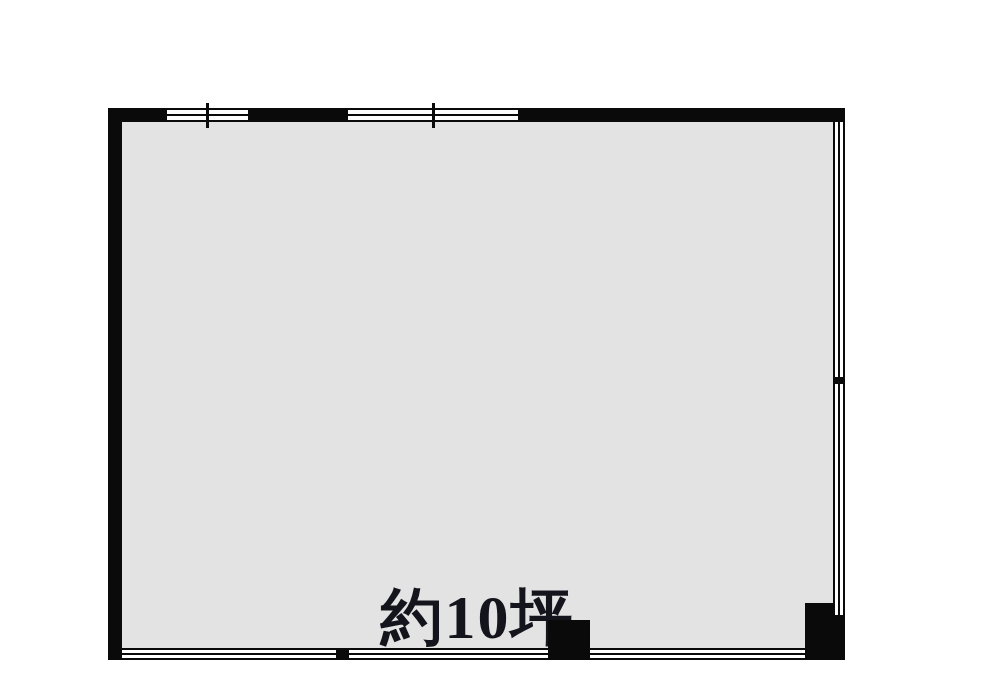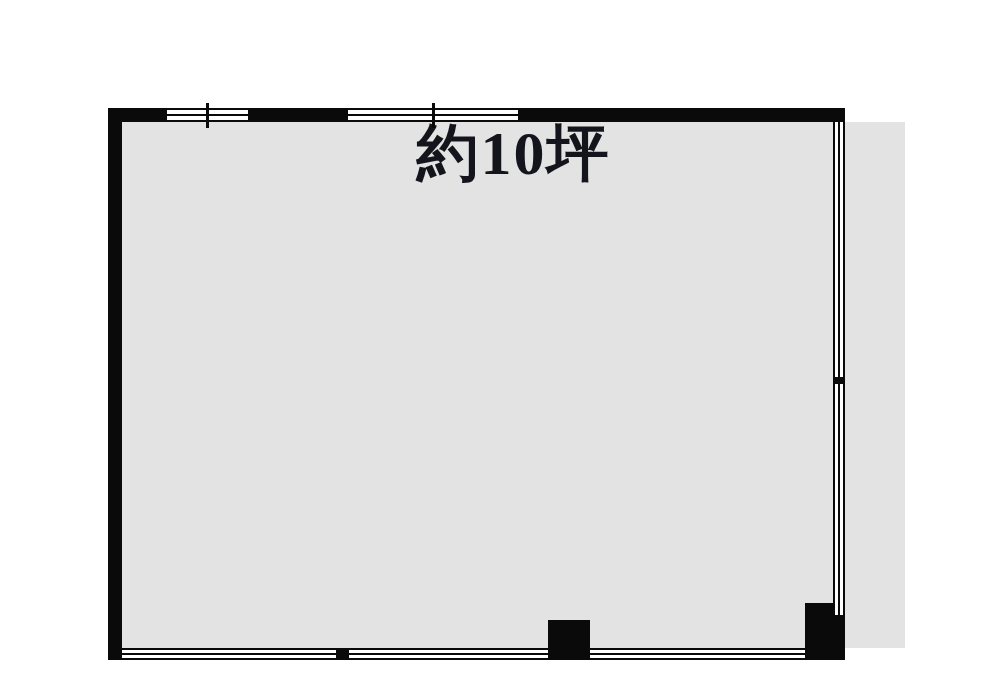--- a/index.html
+++ b/index.html
@@ -13,25 +13,25 @@
     height: 700px;
     background: var(--background, #ffffff);
     overflow: hidden;
     font-family: "Liberation Serif", "DejaVu Serif", serif;
   }
   
   .floor {
     position: absolute;
     left: 122px;
     top: 122px;
-    width: 783px;
+    width: 711px;
     height: 526px;
     background: var(--floor, #e3e3e3);
     display: flex;
-    align-items: flex-start;
+    align-items: flex-end;
     justify-content: center;
   }
   .area-label {
     font-family: "Liberation Serif", "DejaVu Serif", serif;
     font-weight: bold;
     font-size: 62px;
     letter-spacing: 2px;
     color: var(--label_text, #14141c);
     line-height: 1;
     user-select: none;

